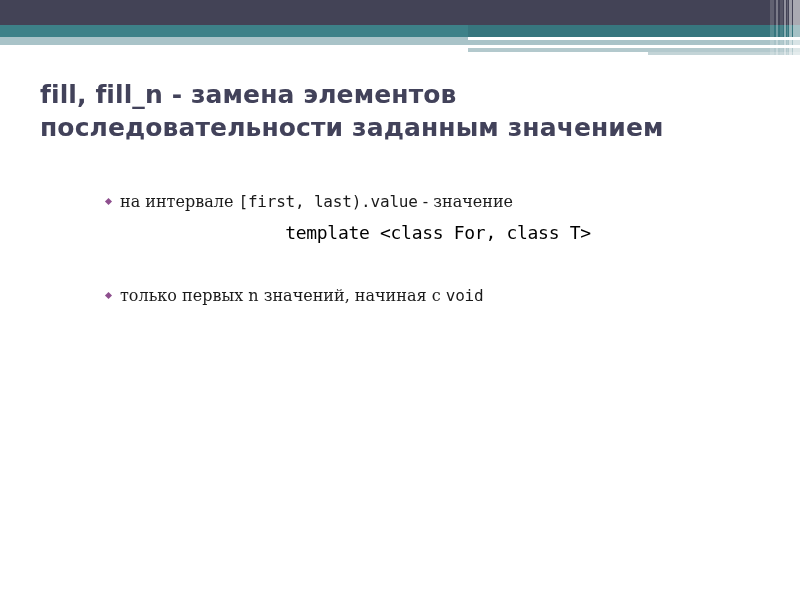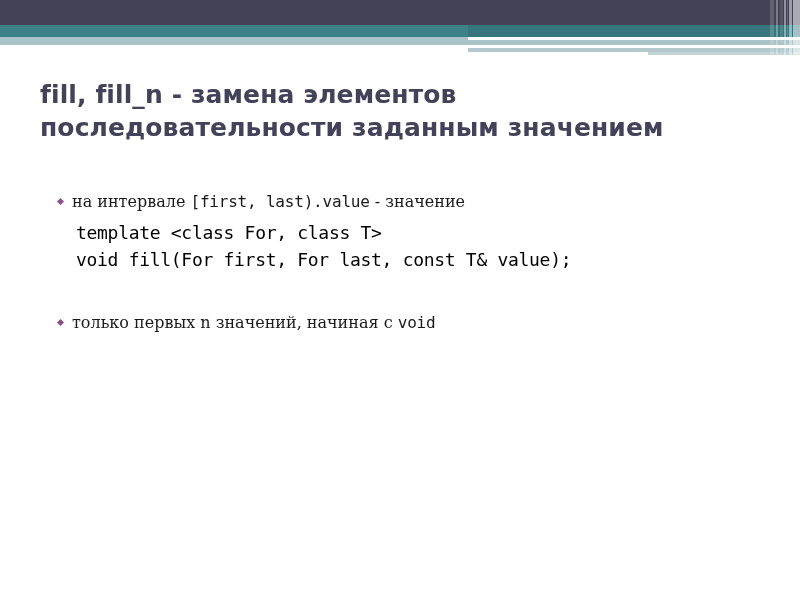--- a/index.html
+++ b/index.html
@@ -75,20 +75,21 @@
     width: 800px;
   }
   .bullet-group { position: relative; }
   #bullet-group-1 { margin-top: 0px; }
   #bullet-group-2 { margin-top: 38px; }
 
   .bullet-row {
     position: relative;
     padding-left: 72px;
     min-height: 26px;
+    margin-left: 48px;
   }
   .bullet-marker {
     position: absolute;
     left: 58px;
     top: 9px;
     width: 5px;
     height: 5px;
     background: #8e4f8e;
     transform: rotate(45deg);
   }
@@ -106,20 +107,21 @@
   }
 
   .code-line {
     font-family: "DejaVu Sans Mono", "Liberation Mono", monospace;
     font-size: 18px;
     color: #000000;
     line-height: 27px;
     padding-left: 76px;
     white-space: pre;
     letter-spacing: -0.3px;
+    text-align: center;
   }
   .code-block { margin-top: 3px; }
 </style>
 </head>
 <body>
 
 <div id="slide-header">
   <div class="band" id="band-dark"></div>
   <div class="band" id="band-teal"></div>
   <div class="band" id="band-pale"></div>
@@ -148,21 +150,20 @@
 
 <div id="slide-body">
 
   <div class="bullet-group" id="bullet-group-1">
     <div class="bullet-row">
       <span class="bullet-marker"></span>
       <span class="bullet-text"><span>на интервале </span><span class="mono">[first, last).value</span><span> - значение</span></span>
     </div>
     <div class="code-block">
       <div class="code-line">template &lt;class For, class T&gt;</div>
-      <div class="code-line">void fill(For first, For last, const T&amp; value);</div>
     </div>
   </div>
 
   <div class="bullet-group" id="bullet-group-2">
     <div class="bullet-row">
       <span class="bullet-marker"></span>
       <span class="bullet-text"><span>только первых n значений, начиная с </span><span class="mono">void</span><span></span></span>
     </div>
   </div>
 

